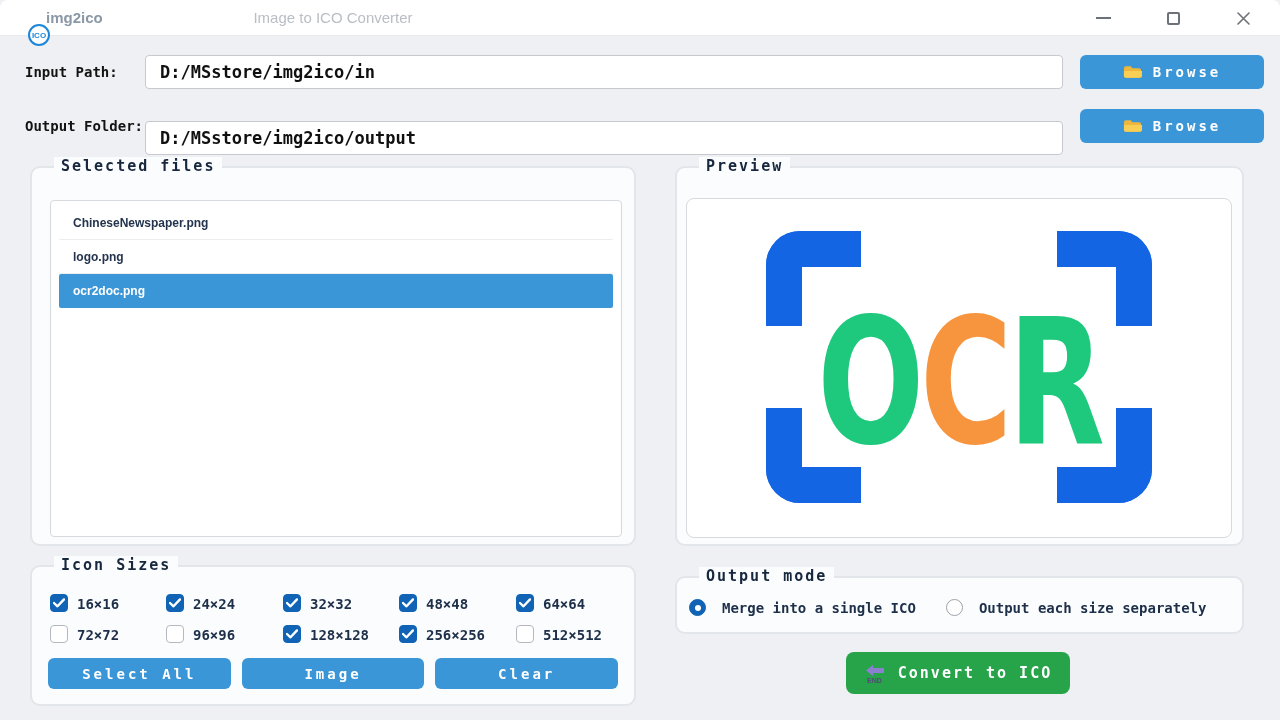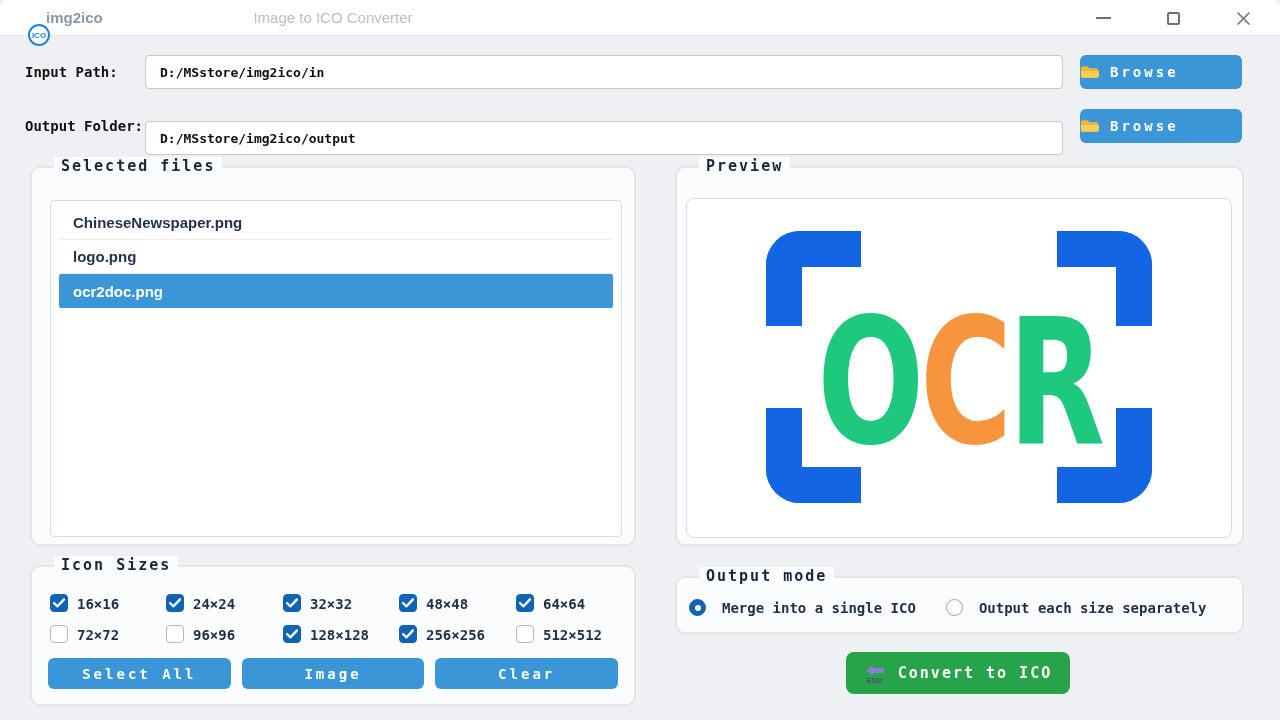--- a/index.html
+++ b/index.html
@@ -45,26 +45,26 @@
 
   
   .field-label {
     position:absolute; left:25px; height:34px; line-height:34px;
     font-size:14px; font-weight:bold; color:#131313;
   }
   .path-input {
     position:absolute; left:145px; width:918px; height:34px;
     background:#fff; border:1px solid #c6cacf; border-radius:4px;
     padding:0 14px; font-family:"DejaVu Sans Mono", monospace;
-    font-size:13px; font-weight:bold; color:#101010; outline:none;
+    font-size:17px; font-weight:bold; color:#101010; outline:none;
   }
   .browse-btn {
-    position:absolute; left:1080px; width:162px; height:34px;
+    position:absolute; left:1080px; width:184px; height:34px;
     background:#3b96d8; border-radius:6px; border:none; cursor:pointer;
-    display:flex; align-items:center; gap:11px;
+    display:flex; align-items:center; justify-content:center; gap:11px;
   }
   .browse-btn span {
     color:#fff; font-family:"DejaVu Sans Mono", monospace;
     font-size:14px; font-weight:bold; letter-spacing:3px;
   }
 
   
   .group {
     position:absolute; background:#fbfcfd;
     border:2px solid #e2e5e9; border-radius:10px;
@@ -76,21 +76,21 @@
   }
 
   
   .file-list {
     position:absolute; left:18px; top:32px; width:572px; height:337px;
     background:#fff; border:1px solid #d6dade; border-radius:4px;
     padding:5px 8px; overflow:hidden;
   }
   .file-row {
     height:34px; display:flex; align-items:center; padding:0 14px;
-    font-family:"Liberation Sans", sans-serif; font-size:15px; font-weight:600;
+    font-family:"Liberation Sans", sans-serif; font-size:12px; font-weight:600;
     color:#24344e; border-bottom:1px solid #ededee; cursor:pointer;
     border-radius:2px;
   }
   .file-row.selected {
     background:#3b96d8; color:#fff; border-bottom:none;
   }
 
   
   .preview-box {
     position:absolute; left:9px; top:30px; width:546px; height:340px;

